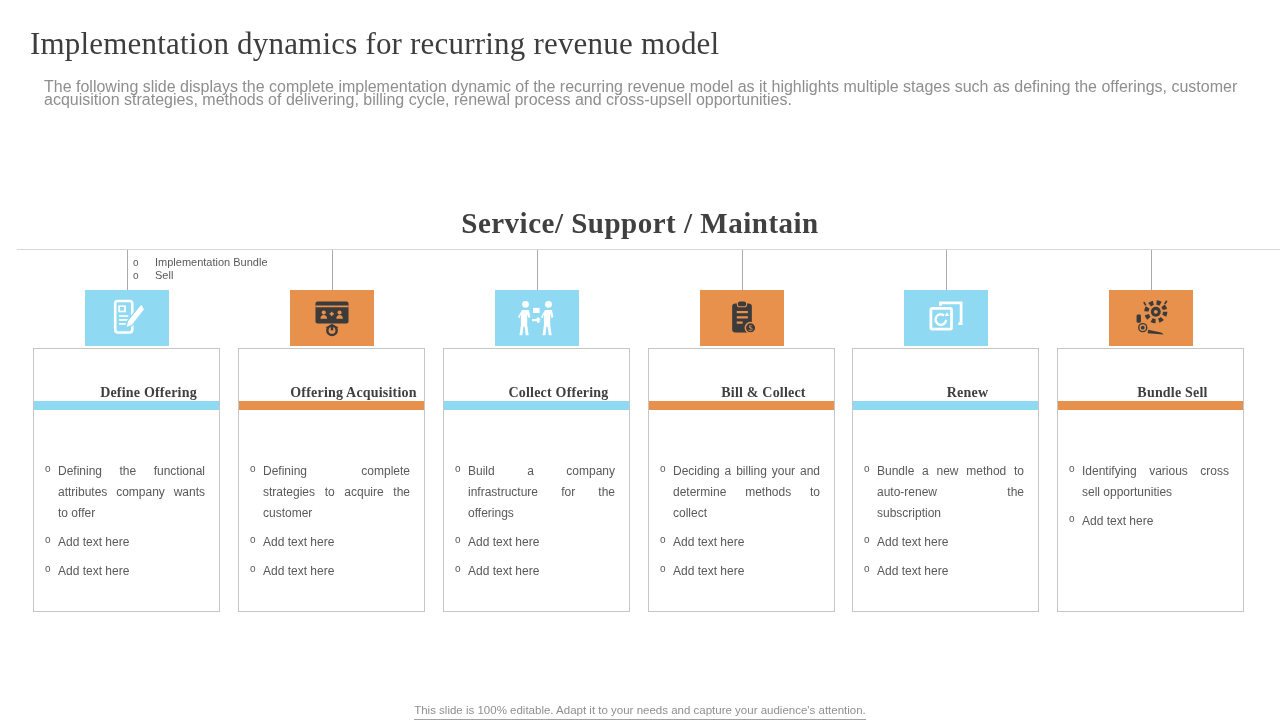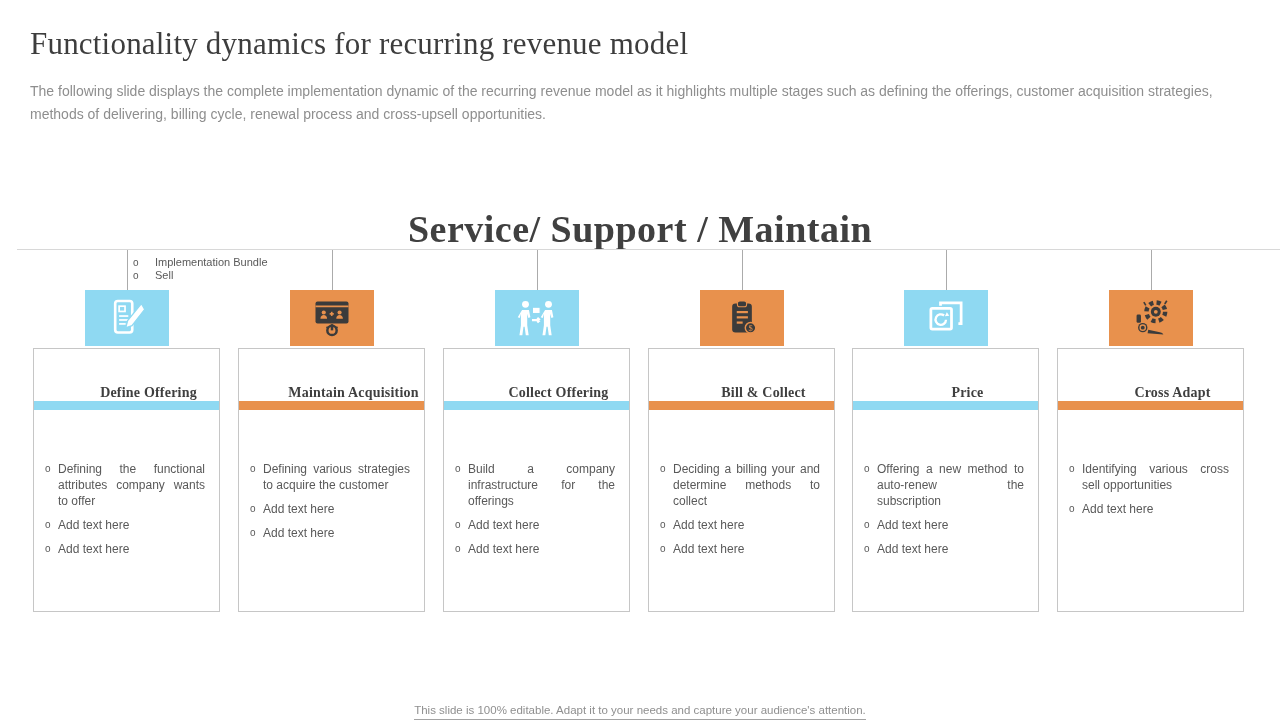--- a/index.html
+++ b/index.html
@@ -8,27 +8,27 @@
     position:relative; width:1280px; height:720px; background:#ffffff;
     font-family:"Liberation Sans", sans-serif; overflow:hidden;
   }
   
   #page-title {
     position:absolute; left:30px; top:26px;
     font-family:"Liberation Serif", serif; font-size:31px; font-weight:400;
     color:#3d3d3d; letter-spacing:0.2px; white-space:nowrap;
   }
   #page-subtitle {
-    position:absolute; left:30px; top:80px; width:1202px;
-    font-size:14px; line-height:23px; color:#8e8e8e;
+    position:absolute; left:44px; top:80px; width:1202px;
+    font-size:16px; line-height:13px; color:#8e8e8e;
   }
   
   #section-heading {
     position:absolute; left:0; right:0; top:207px; text-align:center;
-    font-family:"Liberation Serif", serif; font-size:38px; font-weight:700;
+    font-family:"Liberation Serif", serif; font-size:29px; font-weight:700;
     color:#404040; letter-spacing:0.5px;
   }
   
   #timeline-line {
     position:absolute; left:17px; top:249px; width:1263px; height:1px;
     background:#d8d8d8;
   }
   
   #annotation {
     position:absolute; left:133px; top:257px; list-style:none;
@@ -56,35 +56,35 @@
     font-family:"Liberation Serif", serif; font-size:14px; font-weight:700;
     color:#3f3f3f; letter-spacing:0.2px;
   }
   .accent-bar { position:absolute; left:0; top:52px; width:100%; height:9px; }
   .card-bullets {
     position:absolute; left:0; top:112px; width:100%; list-style:none;
     padding:0 12px 0 8px;
   }
   .card-bullets li { display:flex; margin-bottom:8px; color:#595959; }
   .card-bullets .o { width:16px; flex:0 0 16px; font-size:10px; line-height:16px; text-align:left; padding-left:3px; }
-  .card-bullets .t { flex:1; font-size:12px; line-height:16px; text-align:justify; padding-right:2px; }
+  .card-bullets .t { flex:1; font-size:12px; line-height:21px; text-align:justify; padding-right:2px; }
   
   #footer { position:absolute; left:0; right:0; top:700px; text-align:center; }
   #footer span {
     display:inline-block; font-size:11.5px; color:#8f8f8f;
     border-bottom:2px solid #a3a3a3; padding-bottom:3px;
   }
   svg { display:block; }
 </style>
 </head>
 <body>
 
 <div id="slide">
 
-  <div id="page-title">Functionality dynamics for recurring revenue model</div>
+  <div id="page-title">Implementation dynamics for recurring revenue model</div>
   <div id="page-subtitle">The following slide displays the complete implementation dynamic of the recurring revenue model as it highlights multiple stages such as defining the offerings, customer acquisition strategies, methods of delivering, billing cycle, renewal process and cross-upsell opportunities.</div>
 
   <div id="section-heading">Service/ Support / Maintain</div>
 
   <div id="timeline-line"></div>
 
   <ul id="annotation">
       <li>
         <span class="o">o</span>
         <span class="t">Implementation Bundle</span>
@@ -143,26 +143,26 @@
           <circle cx="21.5" cy="12" r="1.5" fill="var(--bg)"></circle>
           <path d="M19.1 16.6c0-1.8 1.1-2.7 2.4-2.7s2.4.9 2.4 2.7z" fill="var(--bg)"></path>
           <circle cx="16" cy="25" r="3.4" fill="none" stroke="currentColor" stroke-width="1.8"></circle>
           <line x1="16" y1="20.5" x2="16" y2="25" stroke="currentColor" stroke-width="1.8"></line>
           <line x1="12" y1="22.5" x2="13.4" y2="23.6" stroke="currentColor" stroke-width="1.2"></line>
           <line x1="20" y1="22.5" x2="18.6" y2="23.6" stroke="currentColor" stroke-width="1.2"></line>
         </svg>
       </span>
     </div>
     <div class="card">
-      <div class="card-title">Maintain Acquisition</div>
+      <div class="card-title">Offering Acquisition</div>
       <div class="accent-bar" style="background-color: rgb(232, 145, 77); --bg: #e8914d;"></div>
       <ul class="card-bullets">
           <li>
             <span class="o">o</span>
-            <span class="t">Defining various strategies to acquire the customer</span>
+            <span class="t">Defining complete strategies to acquire the customer</span>
           </li>
           <li>
             <span class="o">o</span>
             <span class="t">Add text here</span>
           </li>
           <li>
             <span class="o">o</span>
             <span class="t">Add text here</span>
           </li>
         </ul>
@@ -244,26 +244,26 @@
       <span>
         <svg viewBox="0 0 32 32" width="44" height="44">
           <path d="M12 7 V5 h15 v15 h-2" fill="none" stroke="currentColor" stroke-width="2"></path>
           <rect x="5" y="9" width="15" height="15" rx="1" fill="none" stroke="currentColor" stroke-width="2"></rect>
           <path d="M16 17.2 a3.8 3.8 0 1 1 -1.4-3" fill="none" stroke="currentColor" stroke-width="1.7"></path>
           <path d="M16.6 11.8 l-1.4 3 3.2-.5 z" fill="currentColor"></path>
         </svg>
       </span>
     </div>
     <div class="card">
-      <div class="card-title">Price</div>
+      <div class="card-title">Renew</div>
       <div class="accent-bar" style="background-color: rgb(143, 217, 242); --bg: #8fd9f2;"></div>
       <ul class="card-bullets">
           <li>
             <span class="o">o</span>
-            <span class="t">Offering a new method to auto-renew the subscription</span>
+            <span class="t">Bundle a new method to auto-renew the subscription</span>
           </li>
           <li>
             <span class="o">o</span>
             <span class="t">Add text here</span>
           </li>
           <li>
             <span class="o">o</span>
             <span class="t">Add text here</span>
           </li>
         </ul>
@@ -281,21 +281,21 @@
           <line x1="27.5" y1="3.5" x2="26" y2="5.8" stroke="currentColor" stroke-width="1.2"></line>
           <line x1="10.8" y1="4.5" x2="12.2" y2="6.8" stroke="currentColor" stroke-width="1.2"></line>
           <rect x="5.5" y="13.5" width="3.2" height="6" rx="1" fill="currentColor"></rect>
           <circle cx="10" cy="23" r="3.4" fill="currentColor"></circle>
           <circle cx="10" cy="23" r="1.9" fill="none" stroke="var(--bg)" stroke-width="1"></circle>
           <path d="M14 24.5 l8.5 1.8 q2 .4 2.5 1.7 l-11.5-1 z" fill="currentColor"></path>
         </svg>
       </span>
     </div>
     <div class="card">
-      <div class="card-title">Cross Adapt</div>
+      <div class="card-title">Bundle Sell</div>
       <div class="accent-bar" style="background-color: rgb(232, 145, 77); --bg: #e8914d;"></div>
       <ul class="card-bullets">
           <li>
             <span class="o">o</span>
             <span class="t">Identifying various cross sell opportunities</span>
           </li>
           <li>
             <span class="o">o</span>
             <span class="t">Add text here</span>
           </li>

